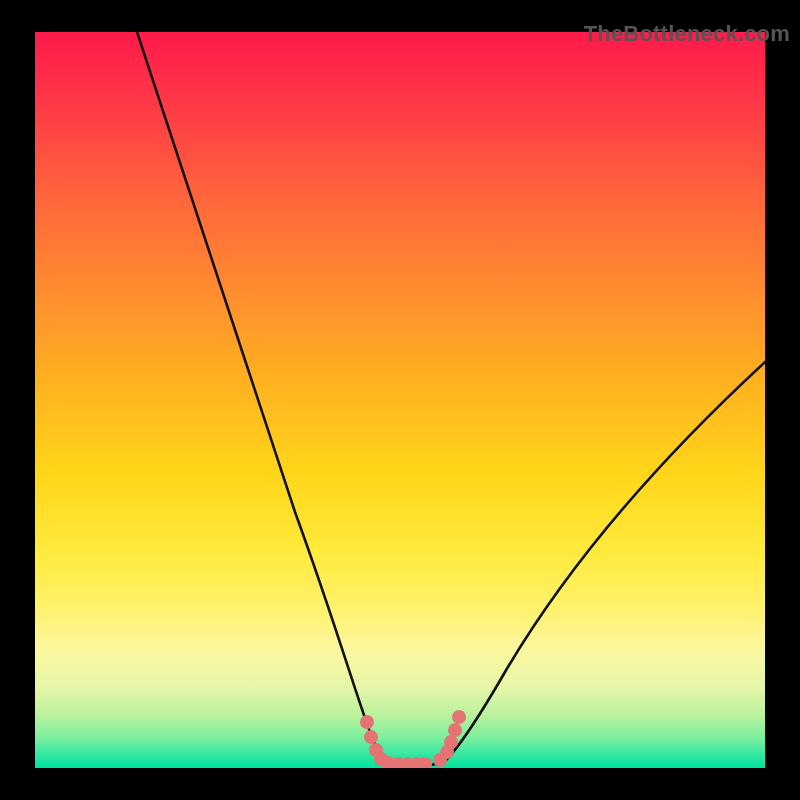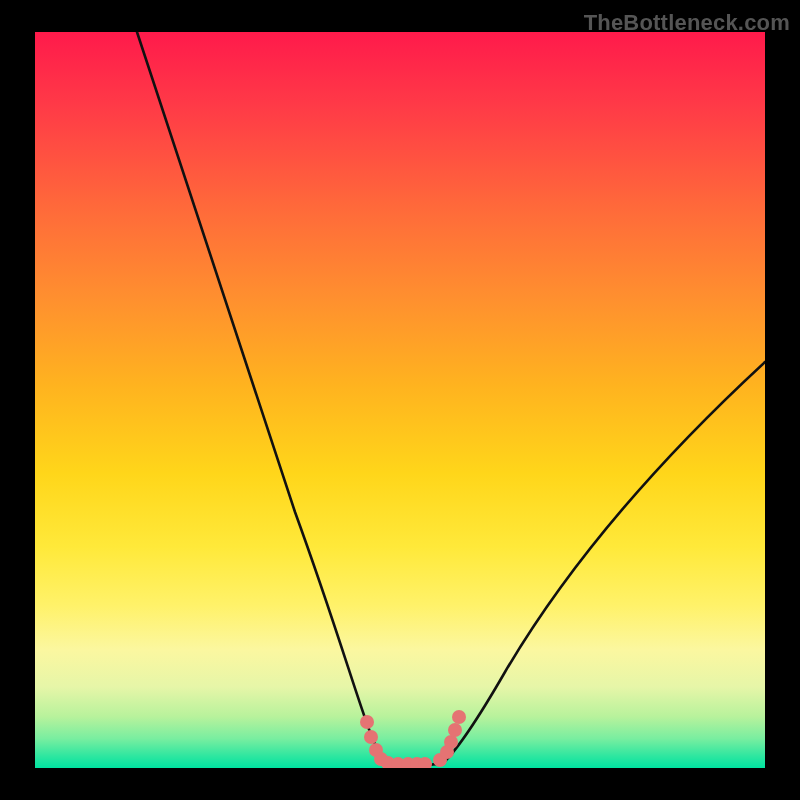--- a/index.html
+++ b/index.html
@@ -12,21 +12,21 @@
     font-family: Arial, Helvetica, sans-serif;
   }
   .stage {
     position: relative;
     width: 800px;
     height: 800px;
     background: #000;
   }
   .watermark {
     position: absolute;
-    top: 10px;
+    top: 21px;
     right: 10px;
     font-size: 22px;
     font-weight: 600;
     color: #555;
     letter-spacing: 0.2px;
     z-index: 20;
     user-select: none;
   }
   .plot-area {
     position: absolute;

